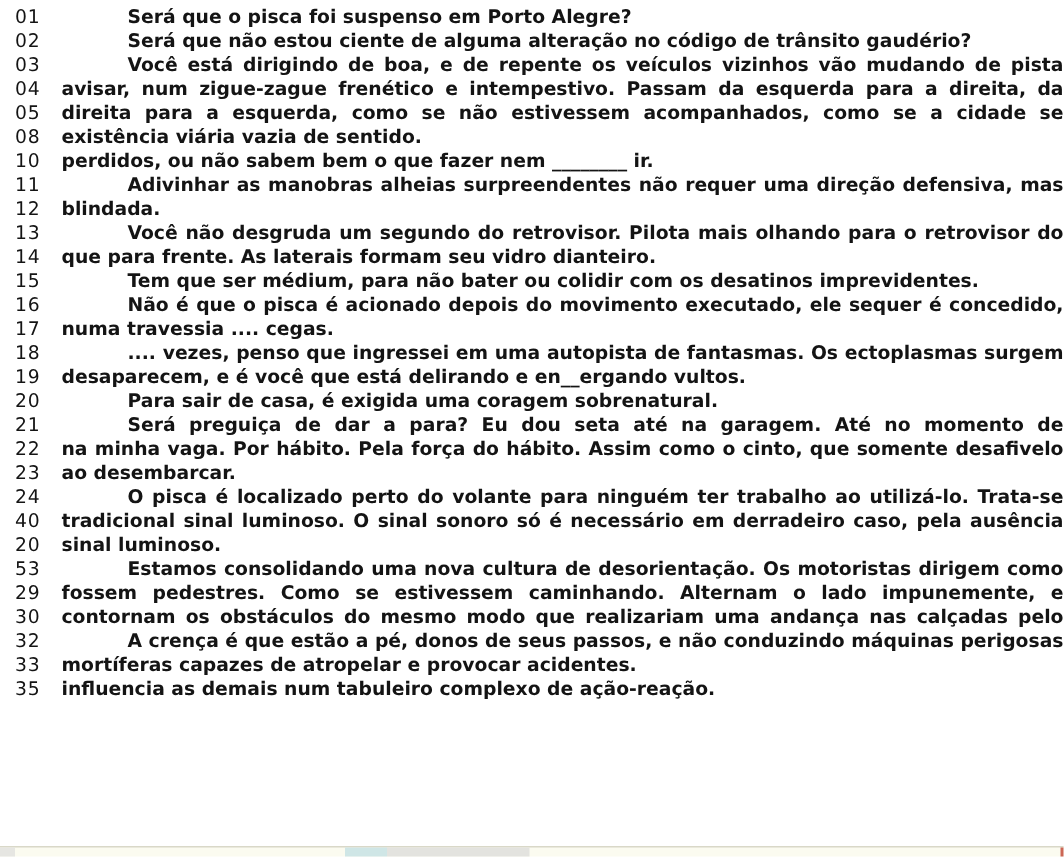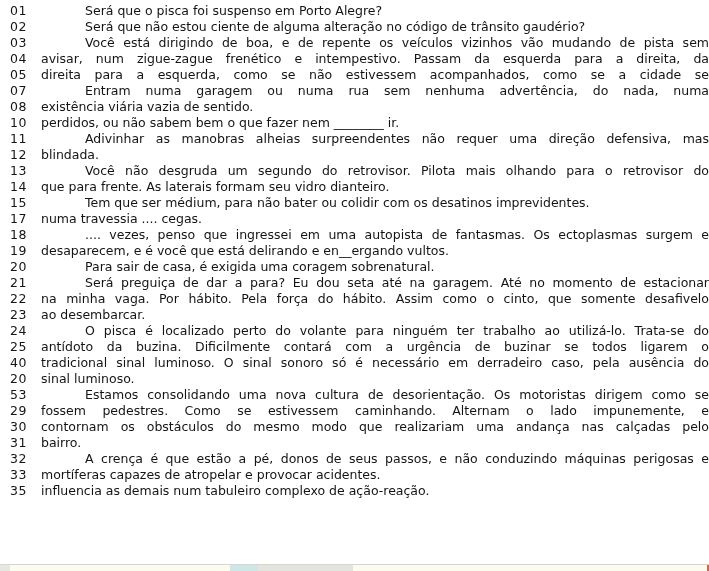--- a/index.html
+++ b/index.html
@@ -34,20 +34,21 @@
     letter-spacing: 0.5px;
     white-space: nowrap;
   }
   .txt {
     flex: 1 1 auto;
     margin-left: 9px;
     height: 16px;
     overflow: hidden;
     text-align: justify;
     text-align-last: left;
+    font-weight: bold;
   }
   .txt.j { text-align-last: justify; }
   .txt.ind { text-indent: 44px; }
   .footer-strip {
     position: absolute;
     left: 0;
     right: 0;
     bottom: 0;
     height: 6px;
     border-top: 1px solid #d9d8c8;
@@ -78,24 +79,20 @@
       </div>
       <div class="line">
         <span class="num">04</span>
         <span class="txt j">avisar, num zigue-zague frenético e intempestivo. Passam da esquerda para a direita, da</span>
       </div>
       <div class="line">
         <span class="num">05</span>
         <span class="txt j">direita para a esquerda, como se não estivessem acompanhados, como se a cidade se</span>
       </div>
       <div class="line">
-        <span class="num">07</span>
-        <span class="txt j ind">Entram numa garagem ou numa rua sem nenhuma advertência, do nada, numa</span>
-      </div>
-      <div class="line">
         <span class="num">08</span>
         <span class="txt">existência viária vazia de sentido.</span>
       </div>
       <div class="line">
         <span class="num">10</span>
         <span class="txt">perdidos, ou não sabem bem o que fazer nem ________ ir.</span>
       </div>
       <div class="line">
         <span class="num">11</span>
         <span class="txt j ind">Adivinhar as manobras alheias surpreendentes não requer uma direção defensiva, mas</span>
@@ -108,20 +105,24 @@
         <span class="num">13</span>
         <span class="txt j ind">Você não desgruda um segundo do retrovisor. Pilota mais olhando para o retrovisor do</span>
       </div>
       <div class="line">
         <span class="num">14</span>
         <span class="txt">que para frente. As laterais formam seu vidro dianteiro.</span>
       </div>
       <div class="line">
         <span class="num">15</span>
         <span class="txt ind">Tem que ser médium, para não bater ou colidir com os desatinos imprevidentes.</span>
+      </div>
+      <div class="line">
+        <span class="num">16</span>
+        <span class="txt j ind">Não é que o pisca é acionado depois do movimento executado, ele sequer é concedido,</span>
       </div>
       <div class="line">
         <span class="num">17</span>
         <span class="txt">numa travessia .... cegas.</span>
       </div>
       <div class="line">
         <span class="num">18</span>
         <span class="txt j ind">.... vezes, penso que ingressei em uma autopista de fantasmas. Os ectoplasmas surgem e</span>
       </div>
       <div class="line">
@@ -142,46 +143,38 @@
       </div>
       <div class="line">
         <span class="num">23</span>
         <span class="txt">ao desembarcar.</span>
       </div>
       <div class="line">
         <span class="num">24</span>
         <span class="txt j ind">O pisca é localizado perto do volante para ninguém ter trabalho ao utilizá-lo. Trata-se do</span>
       </div>
       <div class="line">
-        <span class="num">25</span>
-        <span class="txt j">antídoto da buzina. Dificilmente contará com a urgência de buzinar se todos ligarem o</span>
-      </div>
-      <div class="line">
         <span class="num">40</span>
         <span class="txt j">tradicional sinal luminoso. O sinal sonoro só é necessário em derradeiro caso, pela ausência do</span>
       </div>
       <div class="line">
         <span class="num">20</span>
         <span class="txt">sinal luminoso.</span>
       </div>
       <div class="line">
         <span class="num">53</span>
         <span class="txt j ind">Estamos consolidando uma nova cultura de desorientação. Os motoristas dirigem como se</span>
       </div>
       <div class="line">
         <span class="num">29</span>
         <span class="txt j">fossem pedestres. Como se estivessem caminhando. Alternam o lado impunemente, e</span>
       </div>
       <div class="line">
         <span class="num">30</span>
         <span class="txt j">contornam os obstáculos do mesmo modo que realizariam uma andança nas calçadas pelo</span>
-      </div>
-      <div class="line">
-        <span class="num">31</span>
-        <span class="txt">bairro.</span>
       </div>
       <div class="line">
         <span class="num">32</span>
         <span class="txt j ind">A crença é que estão a pé, donos de seus passos, e não conduzindo máquinas perigosas e</span>
       </div>
       <div class="line">
         <span class="num">33</span>
         <span class="txt">mortíferas capazes de atropelar e provocar acidentes.</span>
       </div>
       <div class="line">

